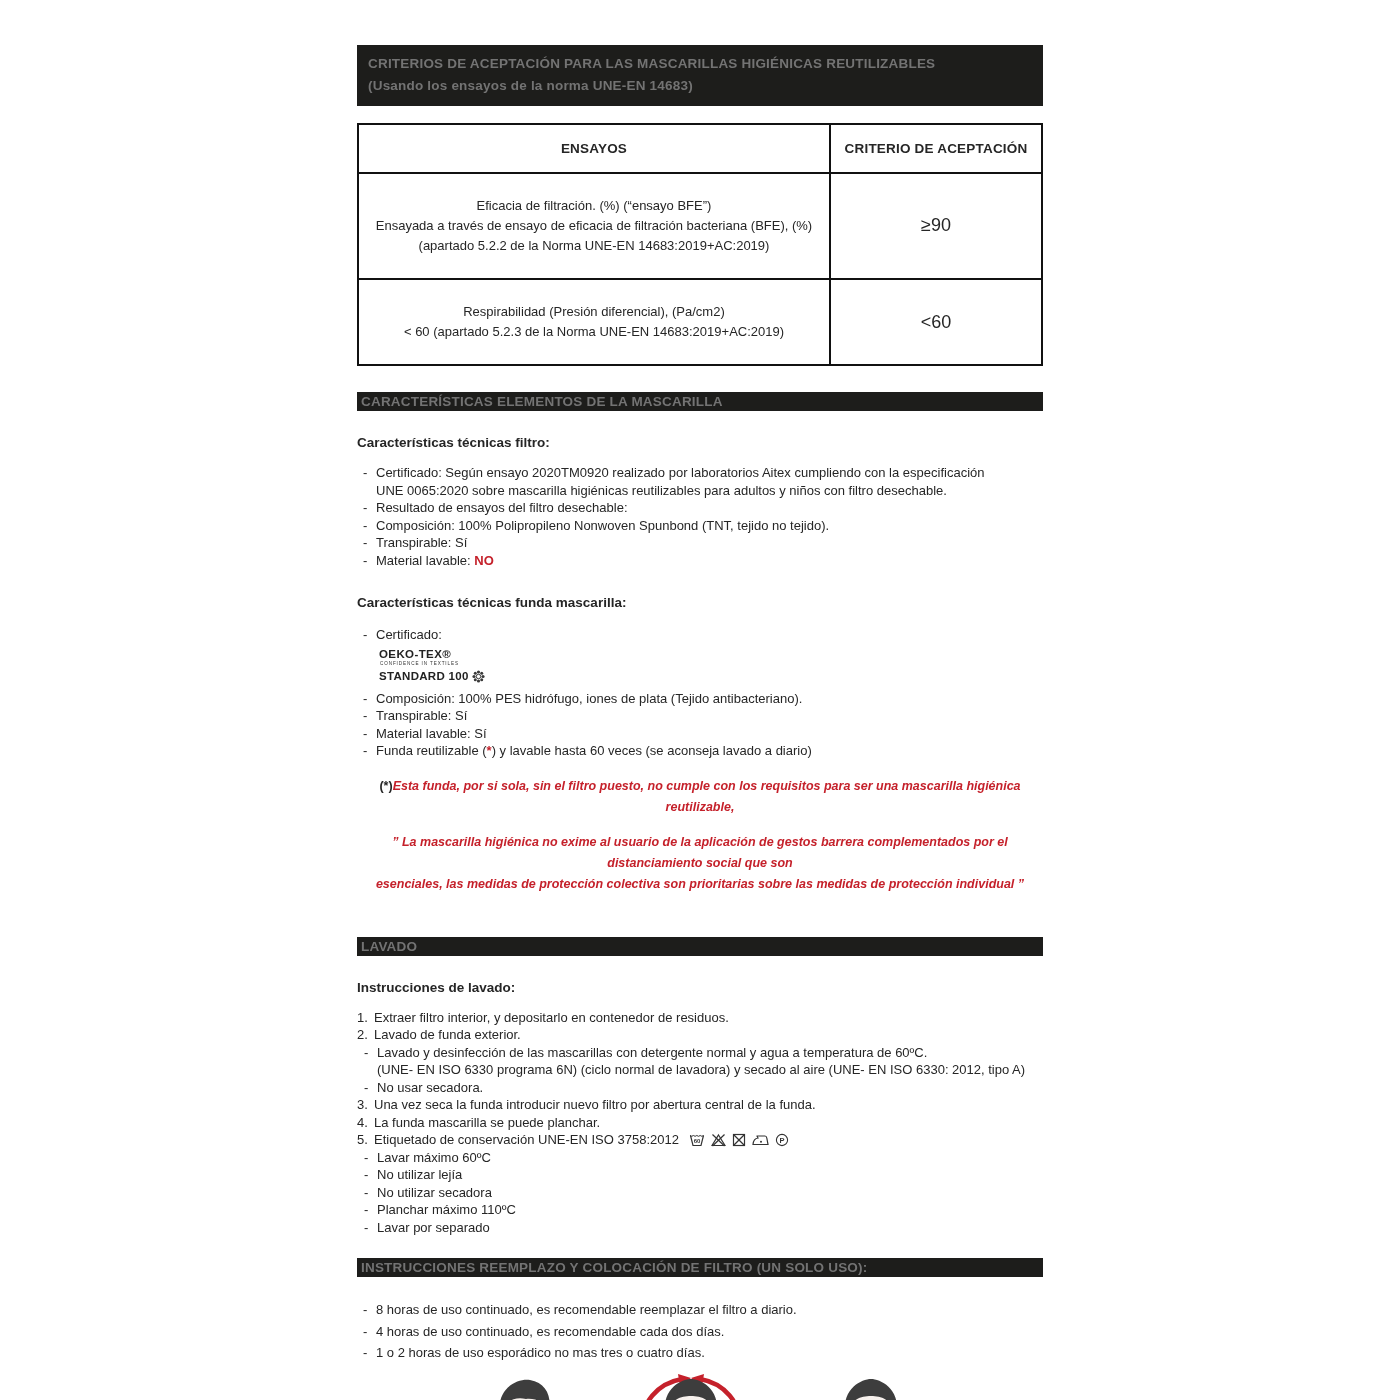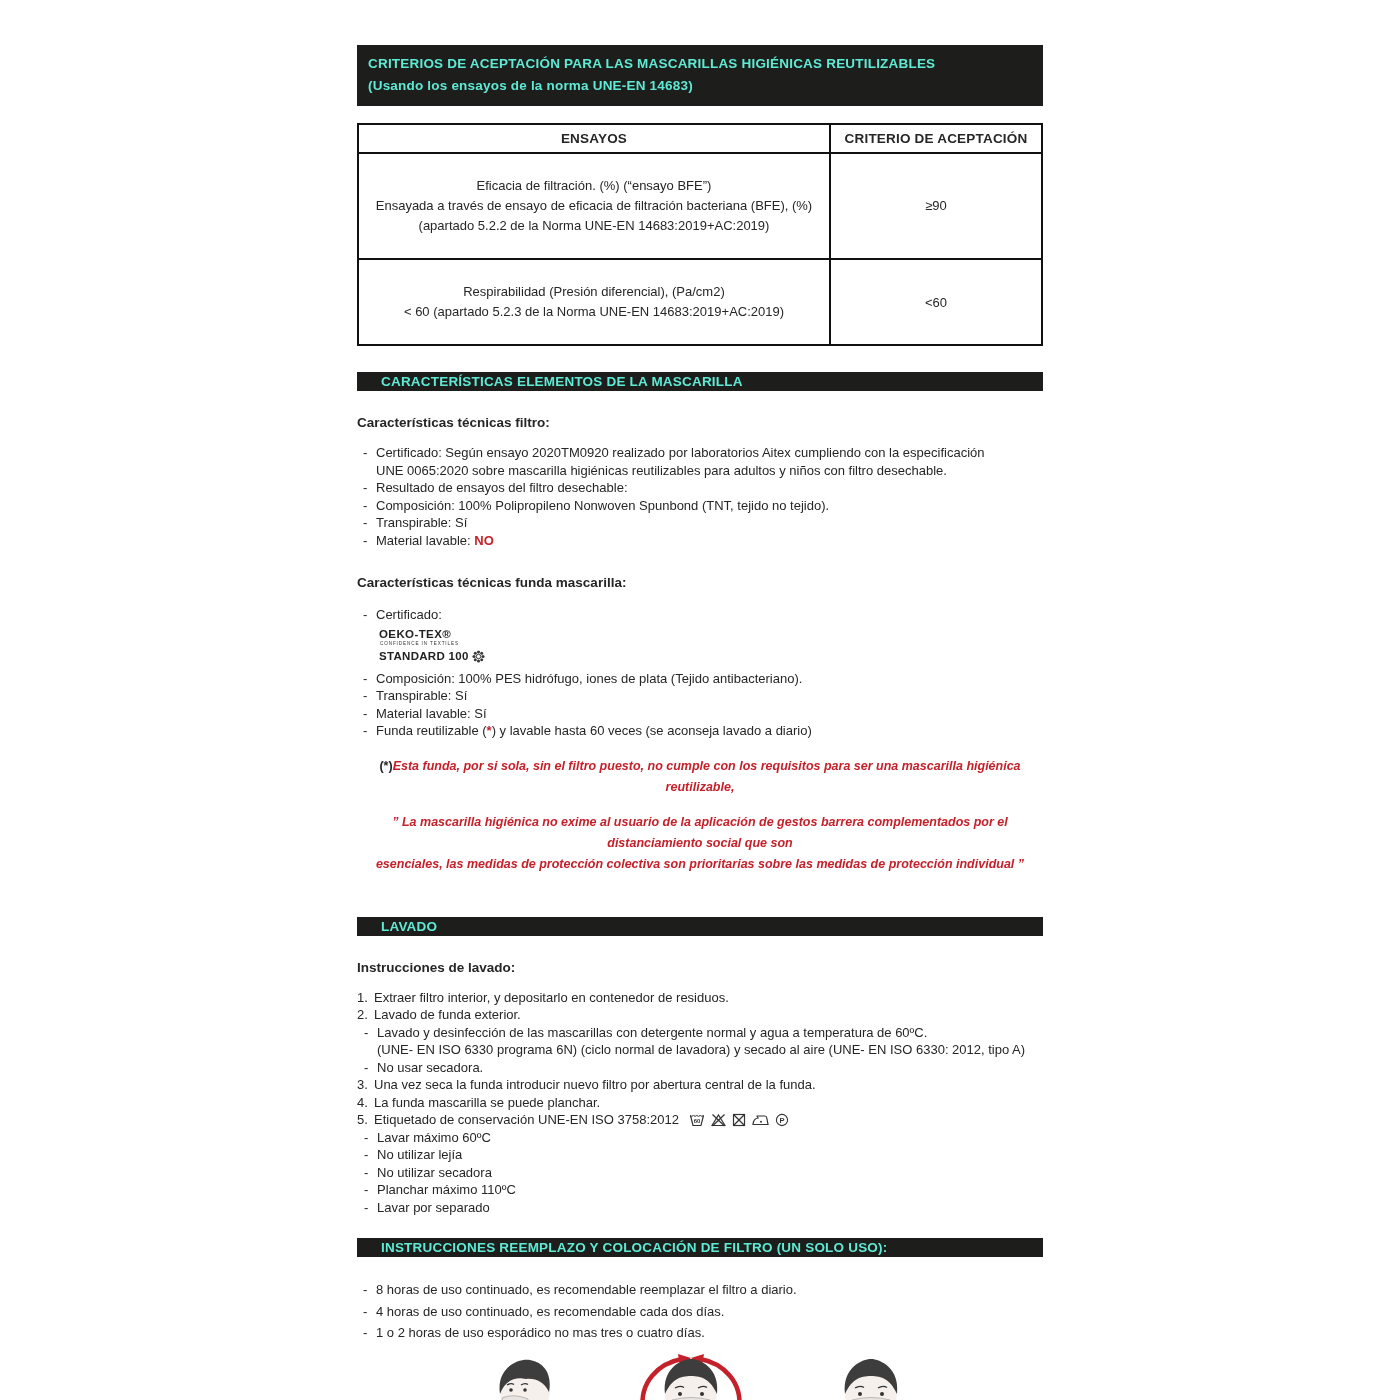--- a/index.html
+++ b/index.html
@@ -4,30 +4,30 @@
 <style>
   html,body{
     margin:0;padding:0;width:1400px;height:1400px;overflow:hidden;
     background:#ffffff;
     font-family:"Liberation Sans",sans-serif;
     color:#262626;
   }
   .content{position:absolute;left:357px;top:45px;width:686px;}
 
   
-  .bar{background:#1d1d1b;color:#5eead4;font-weight:700;}
+  .bar{background:#1d1d1b;color:#737373;font-weight:700;}
   .bar-big{font-size:13.5px;line-height:1.65;padding:8px 11px;letter-spacing:.2px;}
-  .bar-slim{font-size:13.5px;padding:2px 24px;letter-spacing:.2px;}
+  .bar-slim{font-size:13.5px;padding:2px 4px;letter-spacing:.2px;}
 
   
   table.criteria{border-collapse:collapse;width:100%;margin-top:17px;}
   table.criteria th,table.criteria td{border:2px solid #111;}
-  table.criteria th{font-size:13.5px;padding:6px 4px;letter-spacing:.2px;}
+  table.criteria th{font-size:13.5px;padding:16px 4px;letter-spacing:.2px;}
   td.ensayo{text-align:center;font-size:13px;line-height:1.55;padding:22px 14px;}
-  td.valor{text-align:center;font-size:13px;width:31%;margin-top:37px;}
+  td.valor{text-align:center;font-size:18px;width:31%;margin-top:37px;}
 
   .subhead{font-weight:700;font-size:13.5px;margin:0;}
   .li{display:flex;font-size:13px;line-height:17.5px;}
   .li .mk{flex:none;width:13px;}
   .li .mk.num{width:17px;}
   .ind1{margin-left:7px;}
   .list-pad{padding-left:6px;}
   .cont-line{padding-left:19px;font-size:13px;line-height:17.5px;}
   .redbold{color:#c5212b;font-weight:700;}
 

